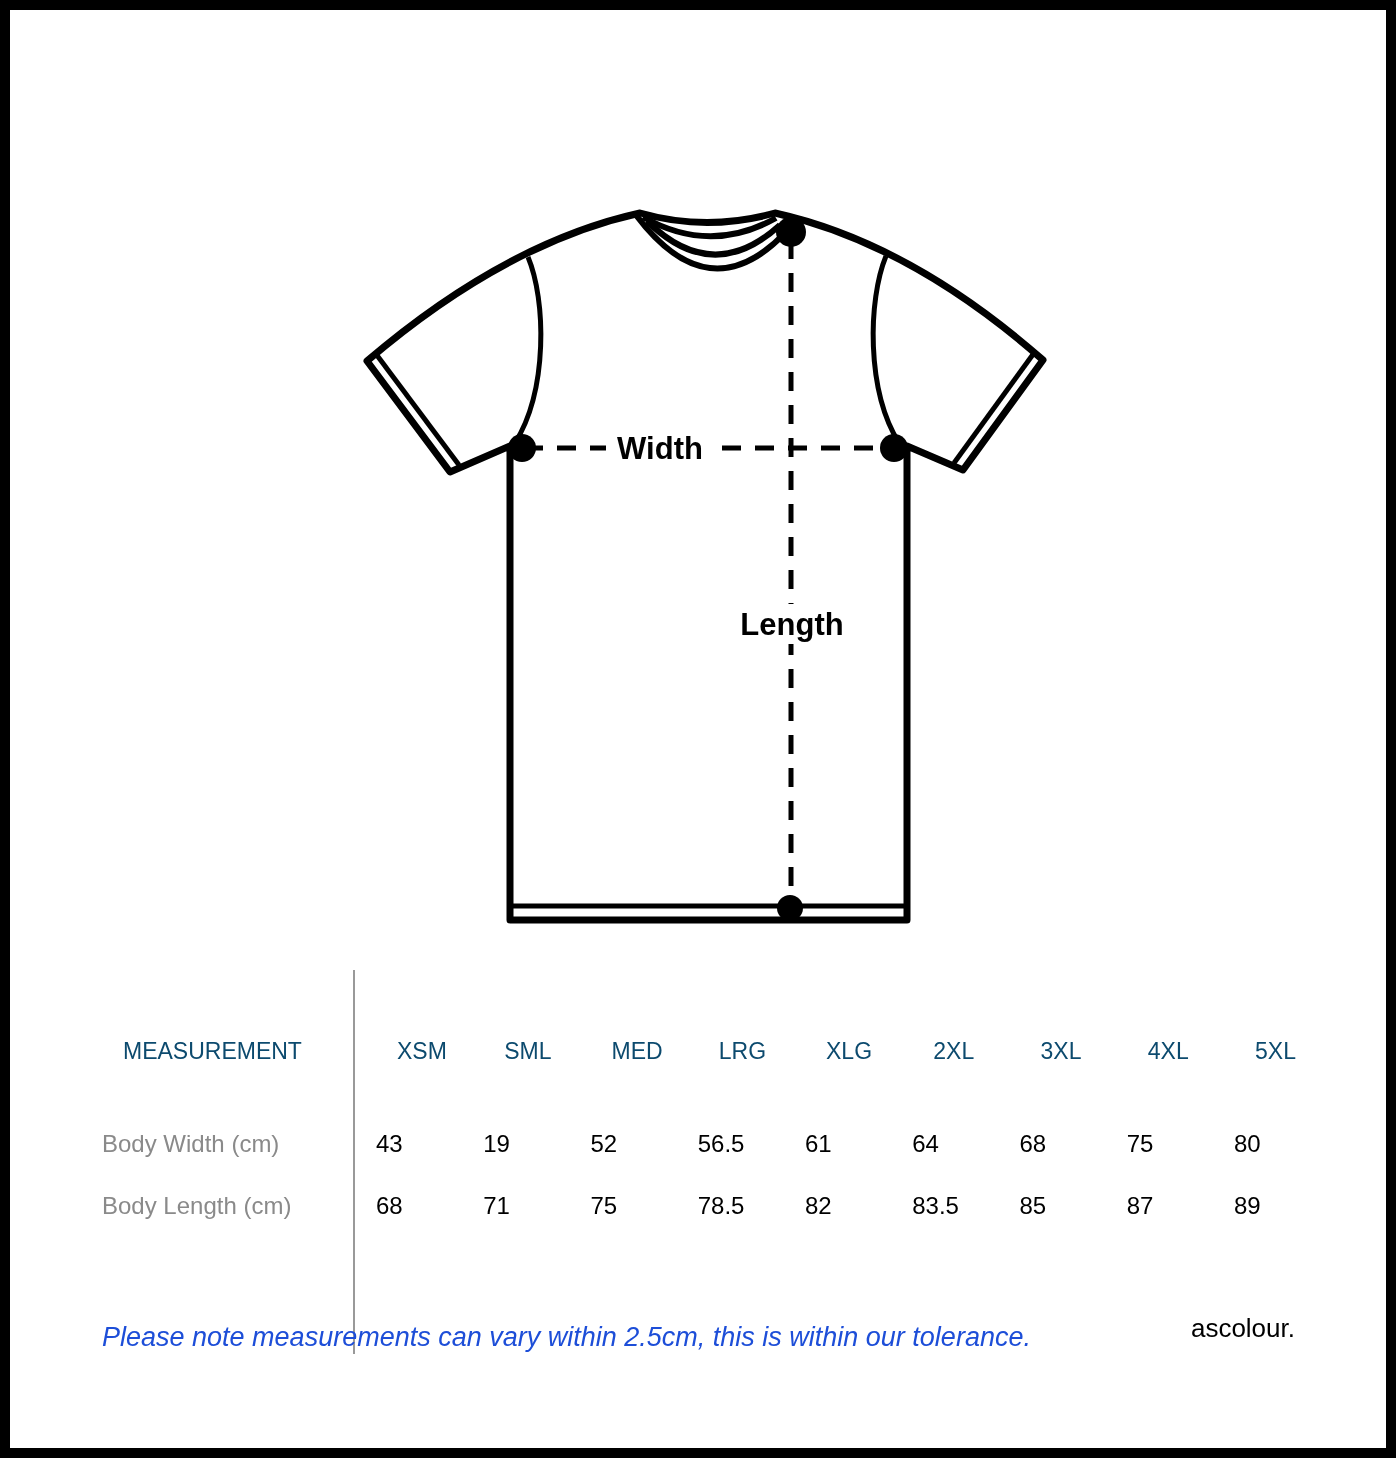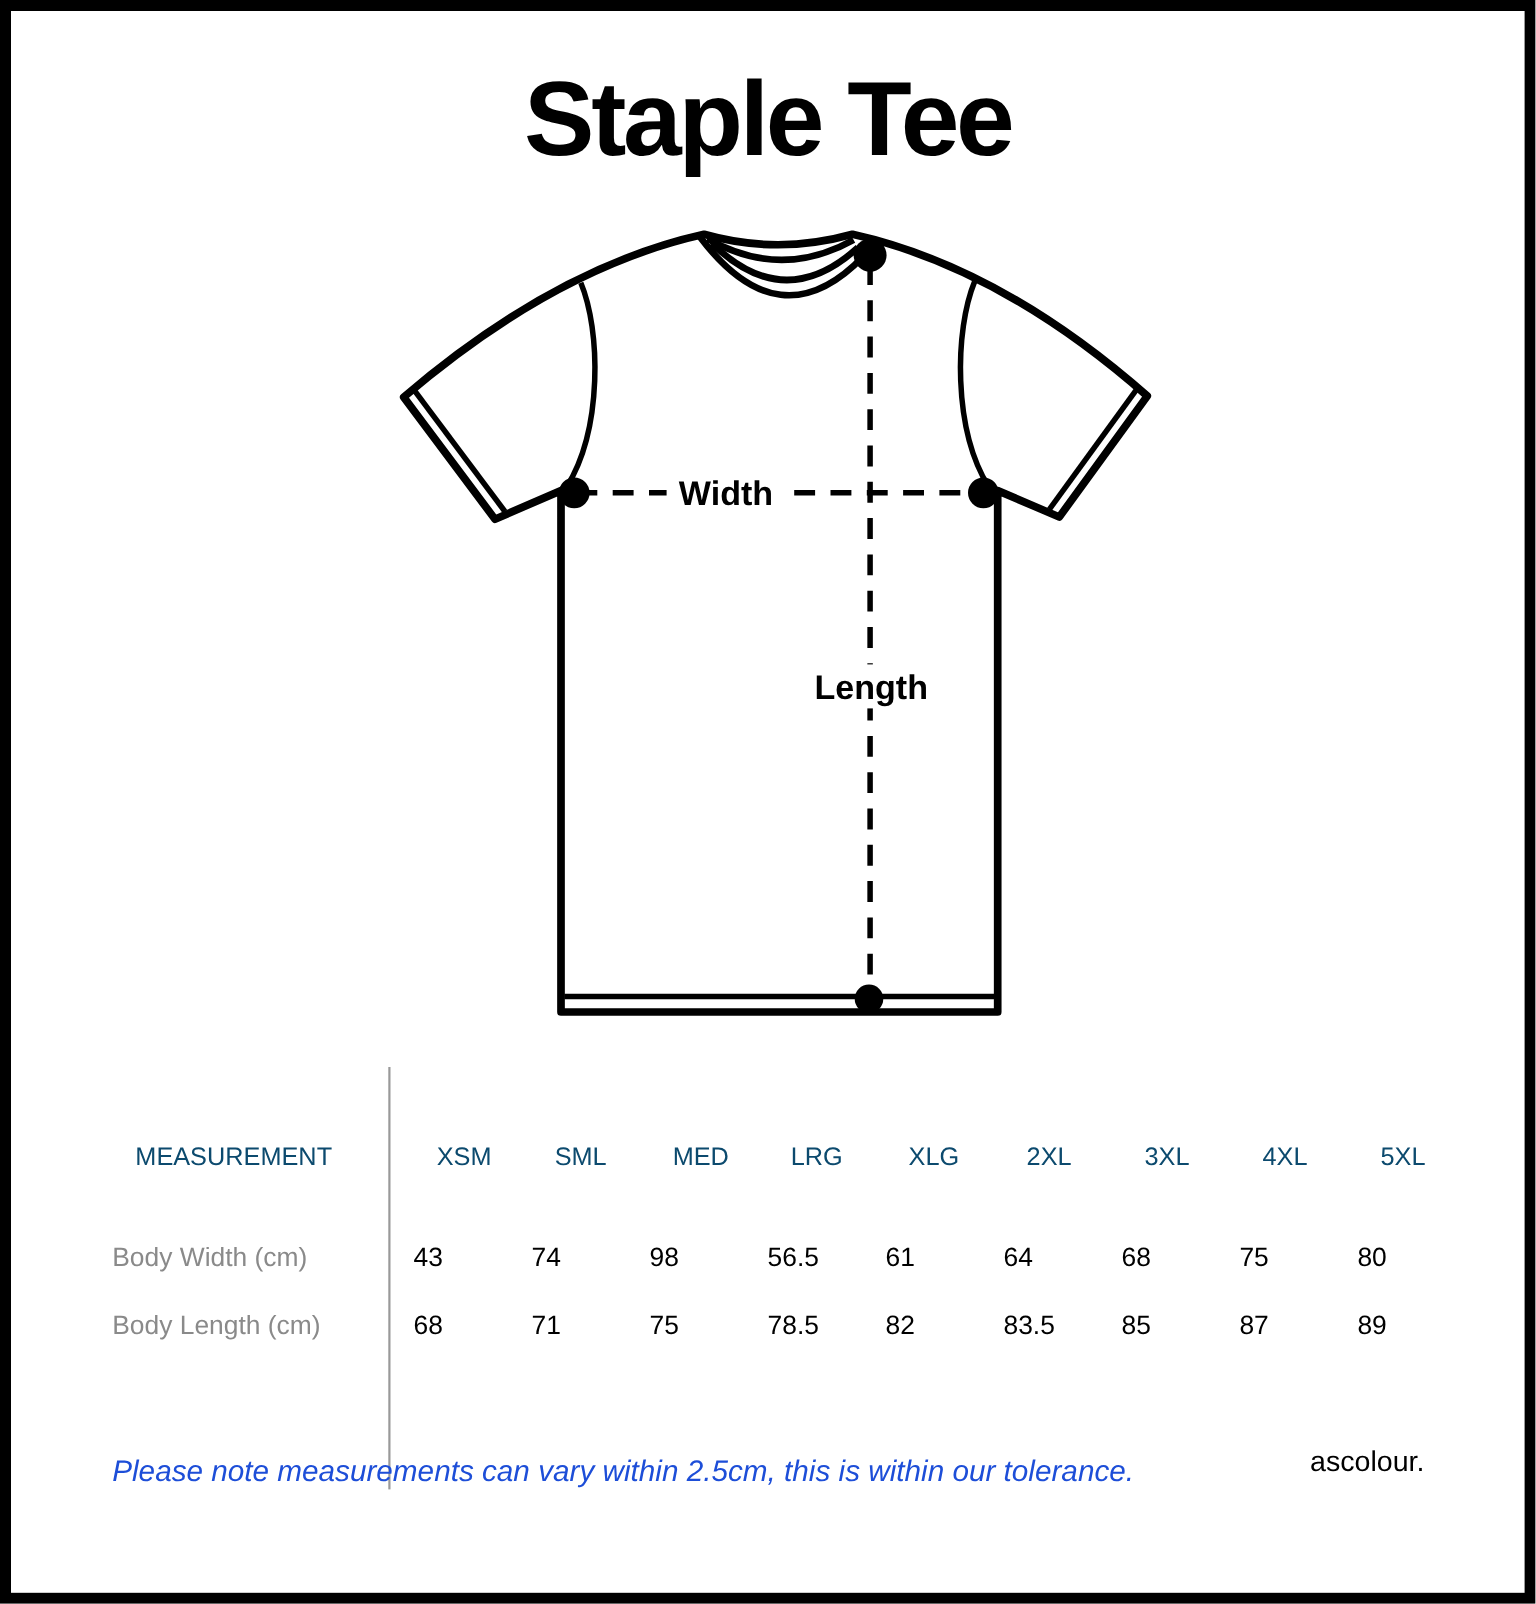--- a/index.html
+++ b/index.html
@@ -71,21 +71,20 @@
     font-size:26px;
     color:#000;
     white-space:nowrap;
   }
 </style>
 </head>
 <body>
 
 <div class="page">
 
-  <div class="title">Staple Tee</div>
 
   <div class="shirt-wrap">
     <svg width="720" height="740" viewBox="340 185 720 740" xmlns="http://www.w3.org/2000/svg">
 
       <path d="M 630 203
                Q 495 233 357 351
                L 440 462
                L 500 436
                L 500 910
                L 897 910
@@ -137,22 +136,22 @@
       <span class="cell">3XL</span>
       <span class="cell">4XL</span>
       <span class="cell">5XL</span>
     </span>
   </div>
 
   <div class="t-row val-row1">
     <span class="row-label">Body Width (cm)</span>
     <span class="cells">
       <span class="cell">43</span>
-      <span class="cell">74</span>
-      <span class="cell">98</span>
+      <span class="cell">19</span>
+      <span class="cell">52</span>
       <span class="cell">56.5</span>
       <span class="cell">61</span>
       <span class="cell">64</span>
       <span class="cell">68</span>
       <span class="cell">75</span>
       <span class="cell">80</span>
     </span>
   </div>
 
   <div class="t-row val-row2">

